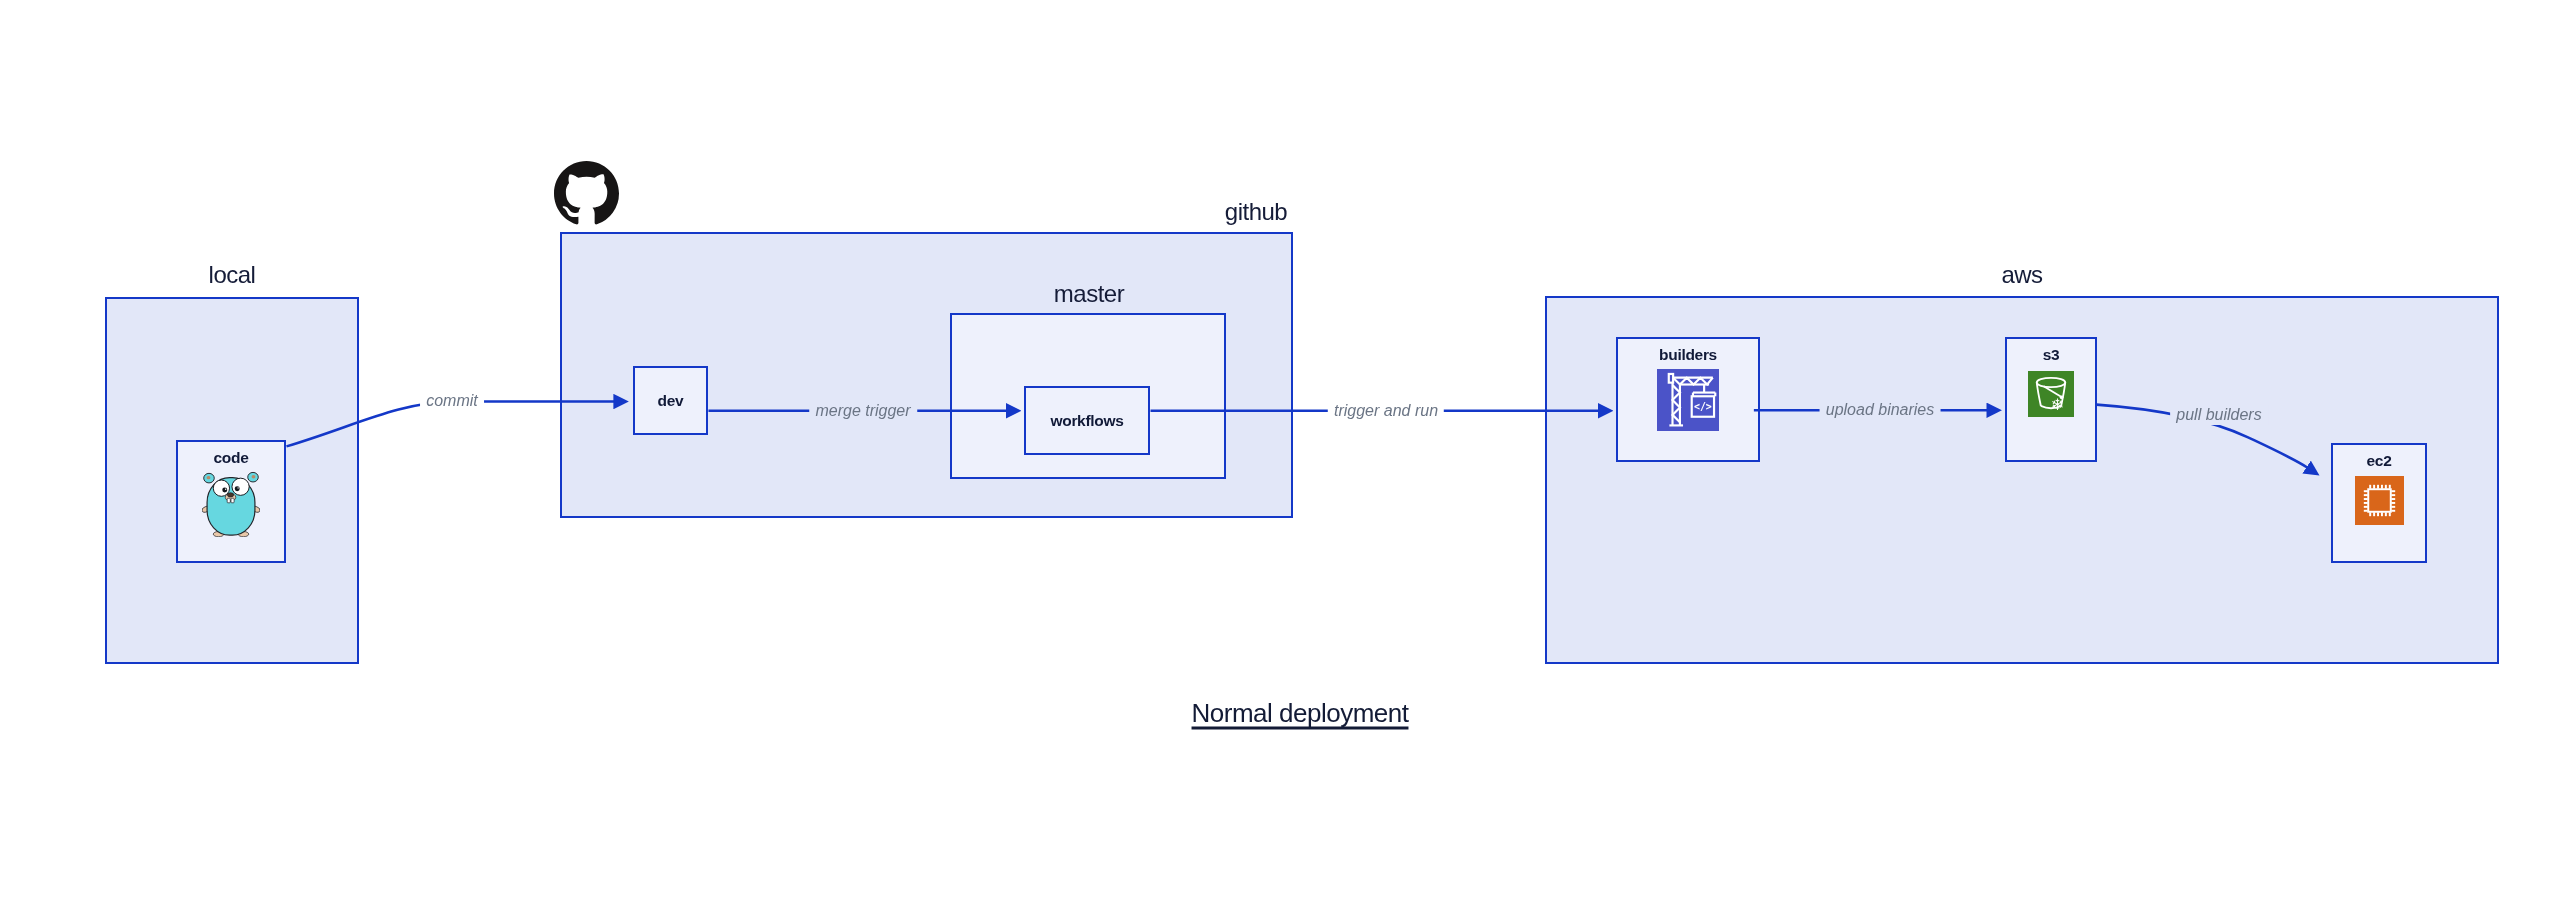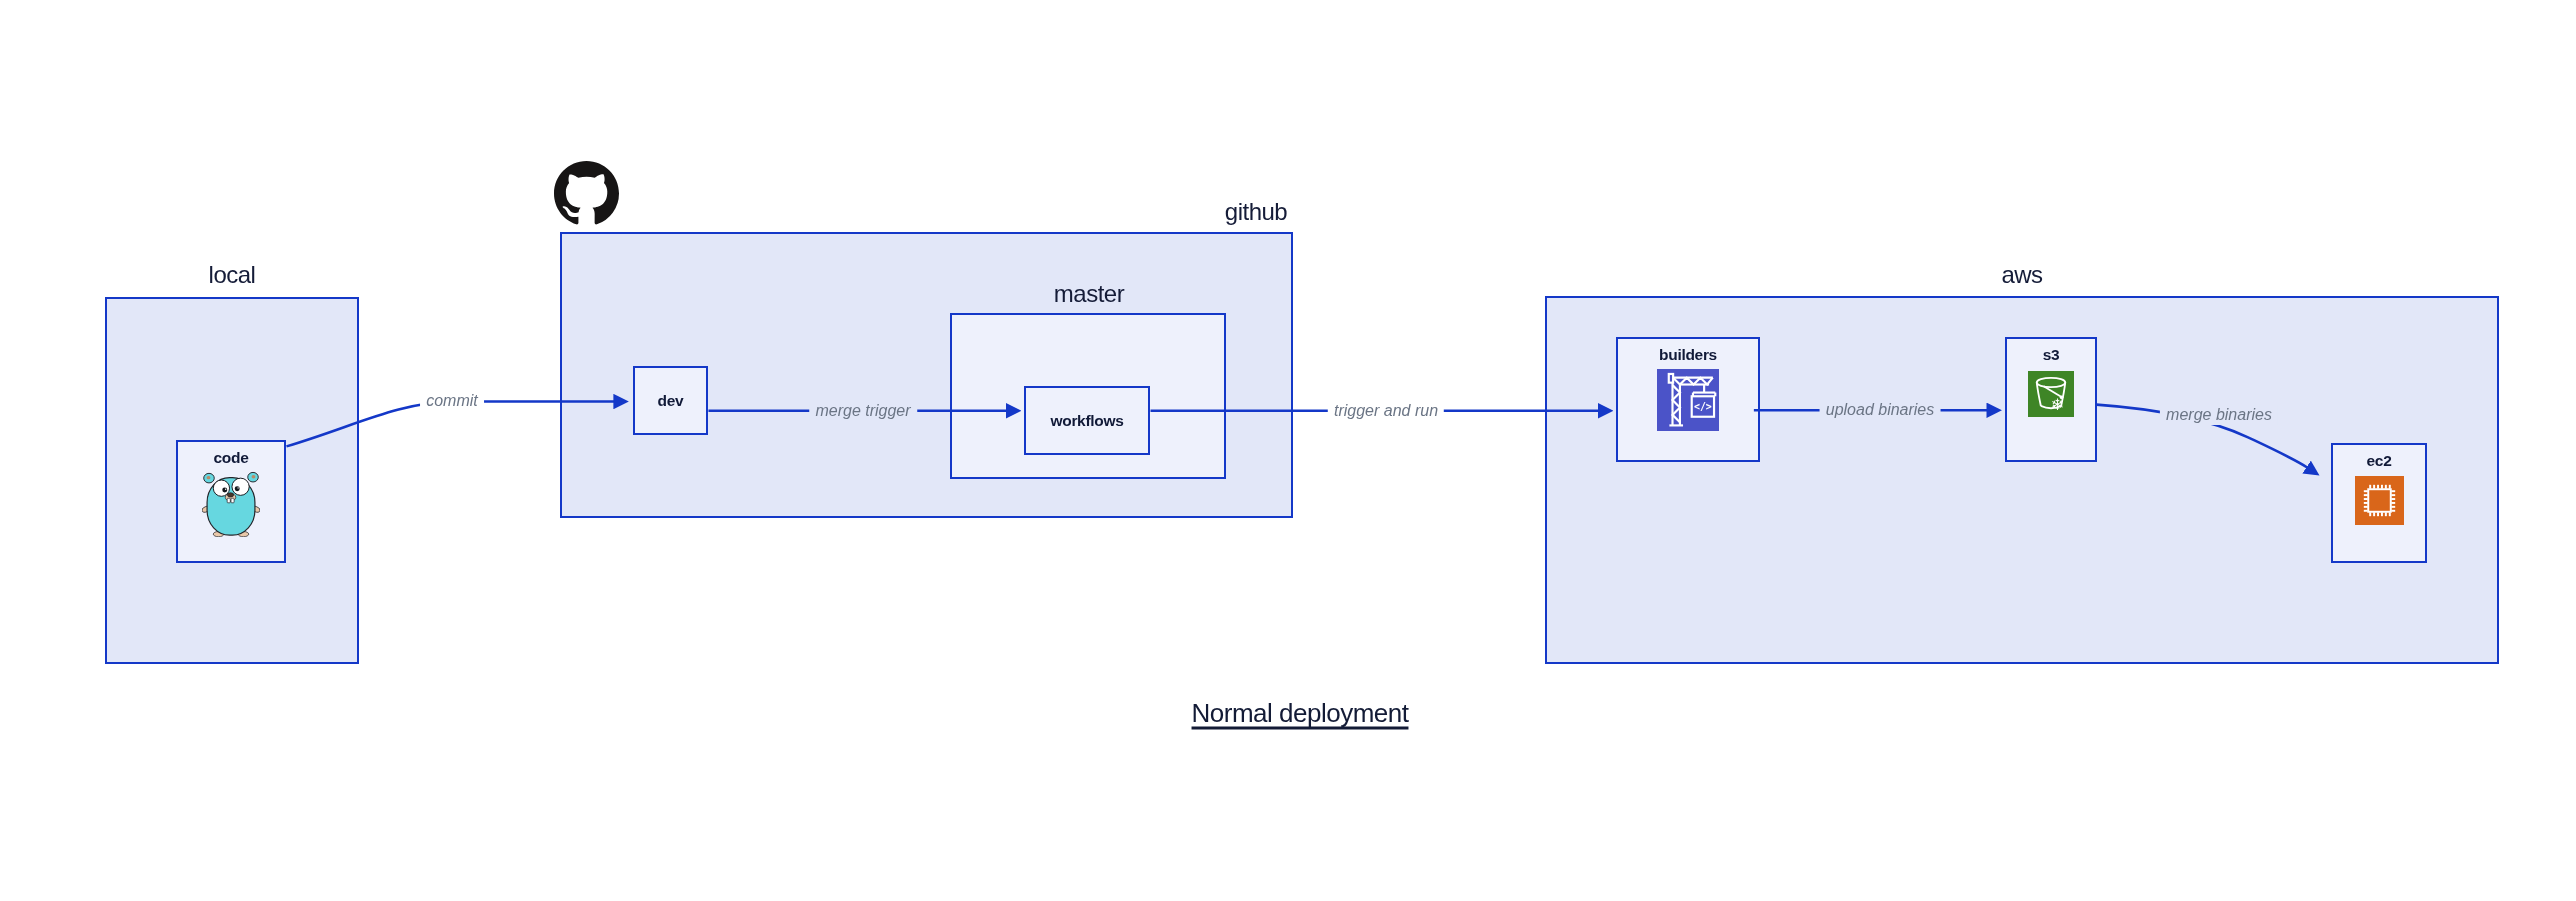--- a/index.html
+++ b/index.html
@@ -207,18 +207,18 @@
       <path d="M2233,797 L3103,797" marker-end="url(#arrow)"></path>
       <path d="M3404,796 L3857,796" marker-end="url(#arrow)"></path>
       <path d="M4069,785 C4180,793 4280,810 4362,848 C4415,873 4452,890 4478,907" marker-end="url(#arrow)"></path>
     </g>
   </svg>
 
   <div class="edge-label on-white" style="left:452px;top:401px;">commit</div>
   <div class="edge-label on-fill" style="left:863px;top:411px;">merge trigger</div>
   <div class="edge-label on-white" style="left:1386px;top:411px;">trigger and run</div>
   <div class="edge-label on-fill" style="left:1880px;top:410px;">upload binaries</div>
-  <div class="edge-label on-fill" style="left:2219px;top:415px;">merge binaries</div>
+  <div class="edge-label on-fill" style="left:2219px;top:415px;">pull builders</div>
 
   <div class="main-title" style="left:1300px;top:713px;">Normal deployment</div>
 
 </div>
 
 
 </body></html>

